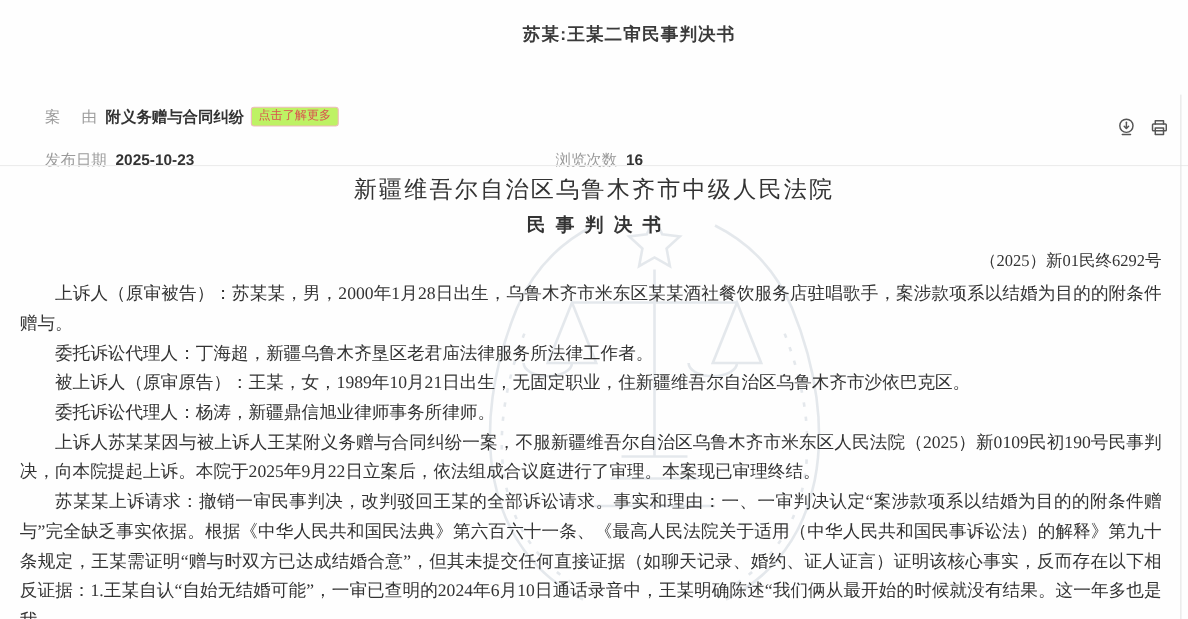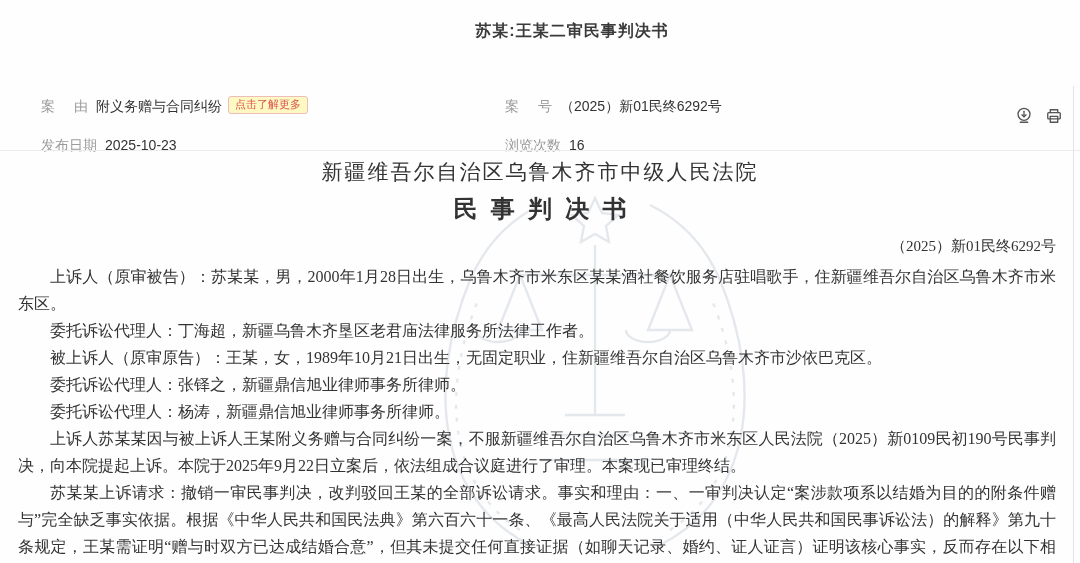--- a/index.html
+++ b/index.html
@@ -16,58 +16,55 @@
     letter-spacing:1px;
     margin-left:32px;
   }
   
   .meta { position:absolute; top:94px; left:0; width:100%; height:56px; font-size:14px; }
   .meta-row { position:absolute; left:25px; right:80px; height:20px; }
   .meta-row.r1 { top:4px; }
   .meta-row.r2 { top:43px; }
   .meta-label { color:#9b9b9b; display:inline-block; vertical-align:top;margin-left:16px; }
   .meta-label.w2 { width:47px; text-align:justify; text-align-last:justify; }
-  .meta-value { color:#333; margin-left:8px; font-weight:400; }
+  .meta-value { color:#333; margin-left:8px; font-weight:700; }
   .meta-col-right { position:absolute; left:464px; top:0; }
   .badge-more {
     display:inline-block; margin-left:6px; position:relative; top:-3px;
-    font-size:11px; color:#d9534f; background:#fef9c3;
+    font-size:11px; color:#d9534f; background:#bef264;
     border:1px solid #eebcb9; border-radius:3px;
     padding:1px 6px 2px; line-height:13px; cursor:pointer;
   }
   .meta-icons { position:absolute; top:12px; right:16px; }
   .icon-btn { display:inline-block; width:20px; height:20px; margin-left:6px; cursor:pointer; }
   .icon-btn svg { width:20px; height:20px; stroke:#555; fill:none; stroke-width:1.6; stroke-linecap:round; stroke-linejoin:round; }
   .meta-divider { position:absolute; top:150px; left:0; width:100%; height:1px; background:#ececec; }
   .right-edge { position:absolute; top:86px; bottom:0; right:6px; width:1px; background:#e4e4e4; }
   
   .watermark { position:absolute; left:380px; top:150px; width:430px; height:430px; z-index:0; opacity:.5; pointer-events:none; }
   .watermark svg { width:100%; height:100%; stroke:#ccd3db; fill:none; stroke-width:2.4; }
   
   .doc { position:absolute; left:0; top:158px; width:100%; z-index:1;
          font-family:"Liberation Serif","DejaVu Serif",serif; color:#333; }
   .court-name { text-align:center; font-size:21px; font-weight:normal; letter-spacing:2px; }
-  .doc-type  { text-align:center; font-size:24px; font-weight:bold; letter-spacing:.55em; padding-left:.55em; margin-top:7px; }
+  .doc-type  { text-align:center; font-size:17px; font-weight:bold; letter-spacing:.55em; padding-left:.55em; margin-top:7px; }
   .case-no   { text-align:right; font-size:15px; padding-right:24px; margin-top:12px; }
   .paras { margin:7px 24px 0 18px; text-align:justify; }
   .paras p { font-size:16px; line-height:27px; text-indent:2em; color:#333; }
 </style>
 </head>
 <body>
 
 <div id="screen">
 
   <div class="page-title">苏某:王某二审民事判决书</div>
 
   <div class="meta">
     <div class="meta-row r1">
       <span class="meta-label w2">案由</span><span class="meta-value">附义务赠与合同纠纷</span><span class="badge-more">点击了解更多</span>
-      <span class="meta-col-right">
-        <span class="meta-label w2">案号</span><span class="meta-value">（2025）新01民终6292号</span>
-      </span>
     </div>
     <div class="meta-row r2">
       <span class="meta-label">发布日期</span><span class="meta-value">2025-10-23</span>
       <span class="meta-col-right">
         <span class="meta-label">浏览次数</span><span class="meta-value">16</span>
       </span>
     </div>
     <span class="meta-icons">
       <span class="icon-btn">
         <svg viewBox="0 0 24 24">
@@ -109,23 +106,22 @@
       <path d="M175 285 h80"></path>
       <path d="M160 310 h110"></path>
     </svg>
   </div>
 
   <div class="doc">
     <div class="court-name">新疆维吾尔自治区乌鲁木齐市中级人民法院</div>
     <div class="doc-type">民事判决书</div>
     <div class="case-no">（2025）新01民终6292号</div>
     <div class="paras">
-        <p>上诉人（原审被告）：苏某某，男，2000年1月28日出生，乌鲁木齐市米东区某某酒社餐饮服务店驻唱歌手，住新疆维吾尔自治区乌鲁木齐市米东区。</p>
+        <p>上诉人（原审被告）：苏某某，男，2000年1月28日出生，乌鲁木齐市米东区某某酒社餐饮服务店驻唱歌手，案涉款项系以结婚为目的的附条件赠与。</p>
         <p>委托诉讼代理人：丁海超，新疆乌鲁木齐垦区老君庙法律服务所法律工作者。</p>
         <p>被上诉人（原审原告）：王某，女，1989年10月21日出生，无固定职业，住新疆维吾尔自治区乌鲁木齐市沙依巴克区。</p>
-        <p>委托诉讼代理人：张铎之，新疆鼎信旭业律师事务所律师。</p>
         <p>委托诉讼代理人：杨涛，新疆鼎信旭业律师事务所律师。</p>
         <p>上诉人苏某某因与被上诉人王某附义务赠与合同纠纷一案，不服新疆维吾尔自治区乌鲁木齐市米东区人民法院（2025）新0109民初190号民事判决，向本院提起上诉。本院于2025年9月22日立案后，依法组成合议庭进行了审理。本案现已审理终结。</p>
         <p>苏某某上诉请求：撤销一审民事判决，改判驳回王某的全部诉讼请求。事实和理由：一、一审判决认定“案涉款项系以结婚为目的的附条件赠与”完全缺乏事实依据。根据《中华人民共和国民法典》第六百六十一条、《最高人民法院关于适用（中华人民共和国民事诉讼法）的解释》第九十条规定，王某需证明“赠与时双方已达成结婚合意”，但其未提交任何直接证据（如聊天记录、婚约、证人证言）证明该核心事实，反而存在以下相反证据：1.王某自认“自始无结婚可能”，一审已查明的2024年6月10日通话录音中，王某明确陈述“我们俩从最开始的时候就没有结果。这一年多也是我</p>
       </div>
   </div>
 
 </div>
 
 </body></html>

